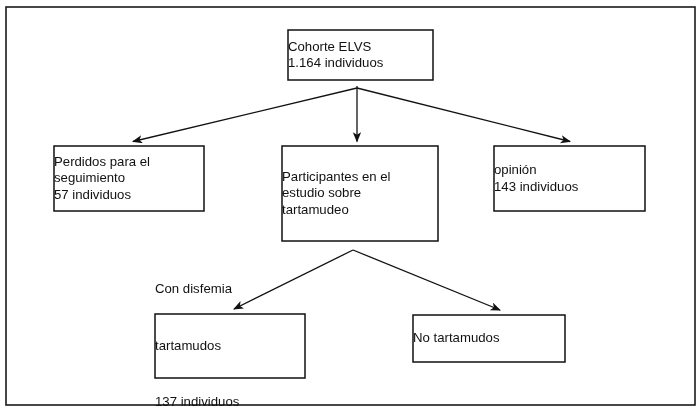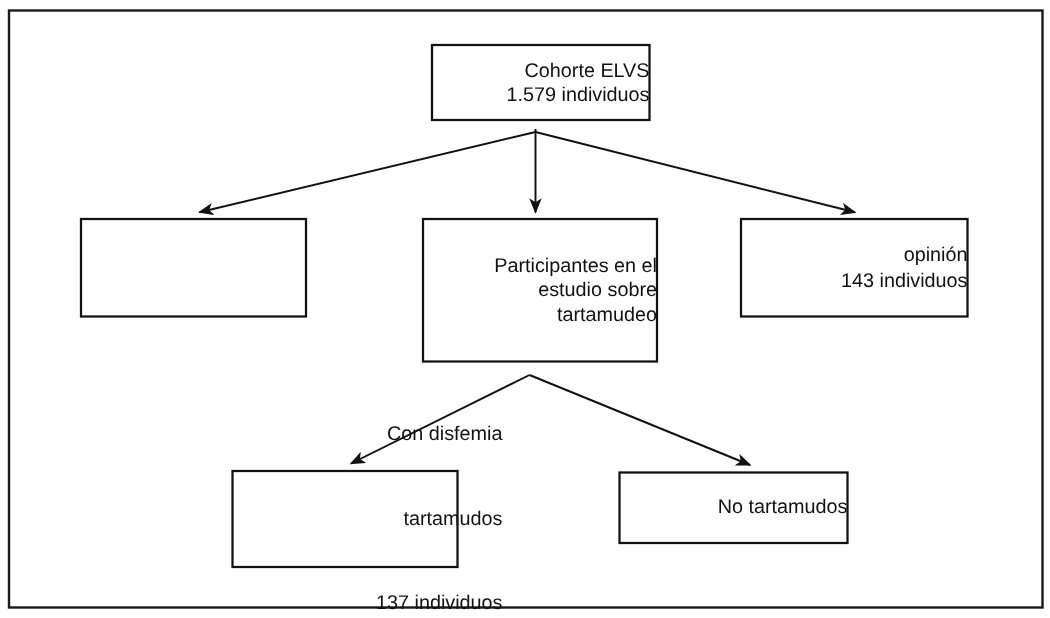--- a/index.html
+++ b/index.html
@@ -34,21 +34,21 @@
   }
   .connector {
     stroke: #111111;
     stroke-width: 1.3;
     fill: none;
   }
   .node-label {
     position: absolute;
     display: flex;
     flex-direction: column;
-    align-items: flex-end;
+    align-items: flex-start;
     justify-content: center;
     text-align: center;
     color: #111111;
     font-size: 13.2px;
     line-height: 16.5px;
     font-family: "Liberation Sans", sans-serif;
     white-space: pre;
     pointer-events: none;
   }
   .node-label .ln {
@@ -79,23 +79,28 @@
     <rect class="node-rect" x="288" y="30" width="145" height="50"></rect>
     <rect class="node-rect" x="54" y="146" width="150" height="65"></rect>
     <rect class="node-rect" x="282" y="146" width="156" height="95"></rect>
     <rect class="node-rect" x="494" y="146" width="151" height="65"></rect>
     <rect class="node-rect" x="155" y="314" width="150" height="64"></rect>
     <rect class="node-rect" x="413" y="315" width="152" height="47"></rect>
   </svg>
 
   <div class="node-label" style="left:288px; top:30px; width:145px; height:50px;">
     <span class="ln">Cohorte ELVS</span>
-    <span class="ln">1.579 individuos</span>
+    <span class="ln">1.164 individuos</span>
   </div>
 
+  <div class="node-label" style="left:54px; top:146px; width:150px; height:65px;">
+    <span class="ln">Perdidos para el</span>
+    <span class="ln">seguimiento</span>
+    <span class="ln">57 individuos</span>
+  </div>
 
   <div class="node-label" style="left:282px; top:146px; width:156px; height:95px;border-radius:15px;">
     <span class="ln">Participantes en el</span>
     <span class="ln">estudio sobre</span>
     <span class="ln">tartamudeo</span>
   </div>
 
   <div class="node-label" style="left:494px; top:146px; width:151px; height:65px;">
     <span class="ln">opinión</span>
     <span class="ln">143 individuos</span>

